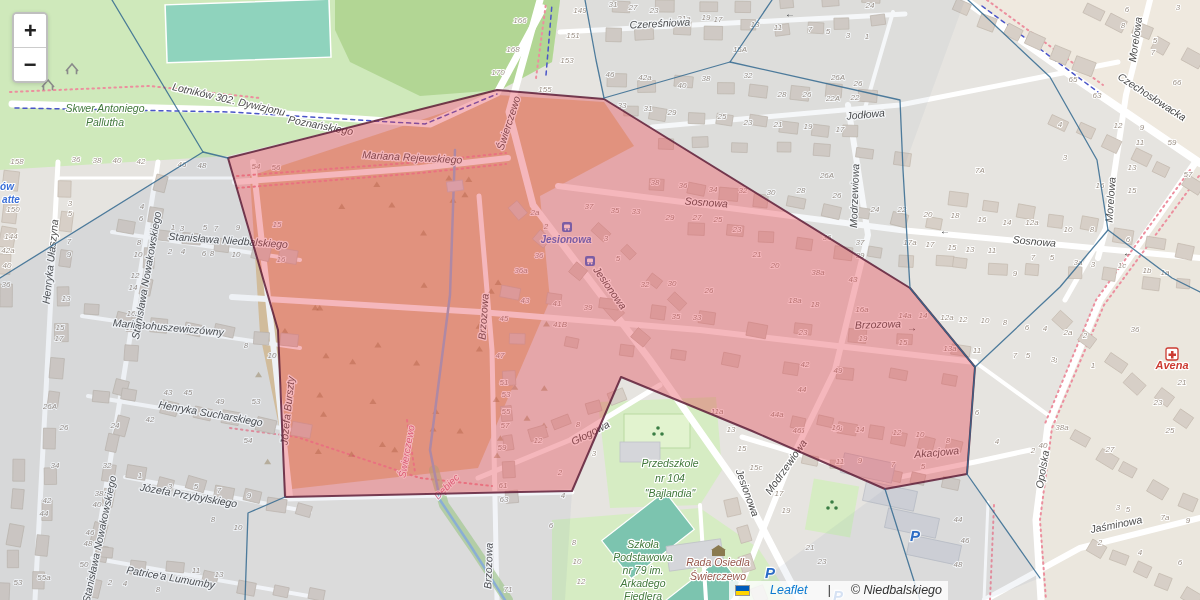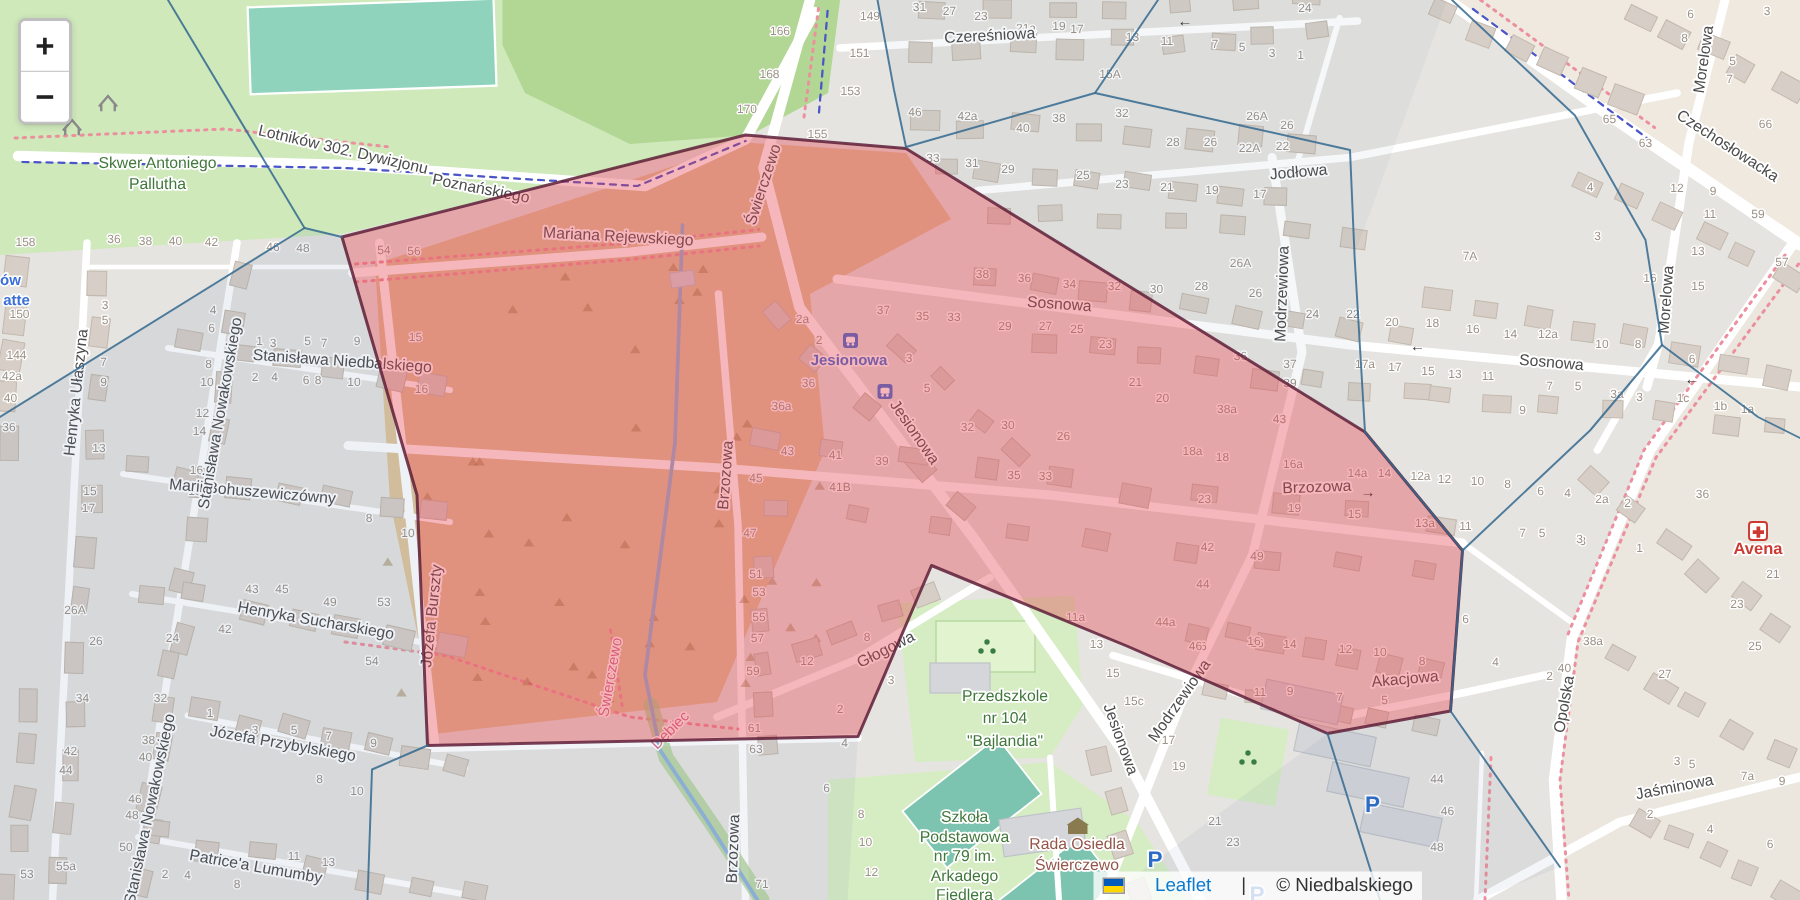--- a/index.html
+++ b/index.html
@@ -1,16 +1,16 @@
 <!DOCTYPE html>
 <html><head>
 <meta charset="utf-8">
 <style>
   html,body{margin:0;padding:0;width:1200px;height:600px;overflow:hidden;background:#e6e4e0;}
-  #map{position:relative;width:948px;height:600px;cursor:grab;font-family:"Liberation Sans",sans-serif;}
+  #map{position:relative;width:948px;height:600px;cursor:grab;font-family:"Liberation Sans",sans-serif;font-style:italic;}
   #map-svg{position:absolute;left:0;top:0;}
   
   text{font-family:"Liberation Sans",sans-serif;}
   .st{font-size:10.5px;fill:#4c4c4c;paint-order:stroke;stroke:#ffffff;stroke-width:2.6px;stroke-linejoin:round;}
   .num{font-size:8px;fill:#9d9287;paint-order:stroke;stroke:#ffffff;stroke-width:1.8px;stroke-linejoin:round;}
   .poiG{font-size:10.5px;fill:#41783b;paint-order:stroke;stroke:#ffffff;stroke-width:2.4px;stroke-linejoin:round;}
   .poiBr{font-size:10.5px;fill:#95564a;paint-order:stroke;stroke:#ffffff;stroke-width:2.4px;stroke-linejoin:round;}
   .poiRed{font-size:11px;fill:#cc3b32;font-weight:bold;paint-order:stroke;stroke:#ffffff;stroke-width:2.4px;stroke-linejoin:round;}
   .bus{font-size:10px;fill:#3a6fd8;font-weight:bold;paint-order:stroke;stroke:#ffffff;stroke-width:2.2px;stroke-linejoin:round;}
   .trail{font-size:10px;fill:#d4708f;paint-order:stroke;stroke:#ffffff;stroke-width:2px;stroke-linejoin:round;}

